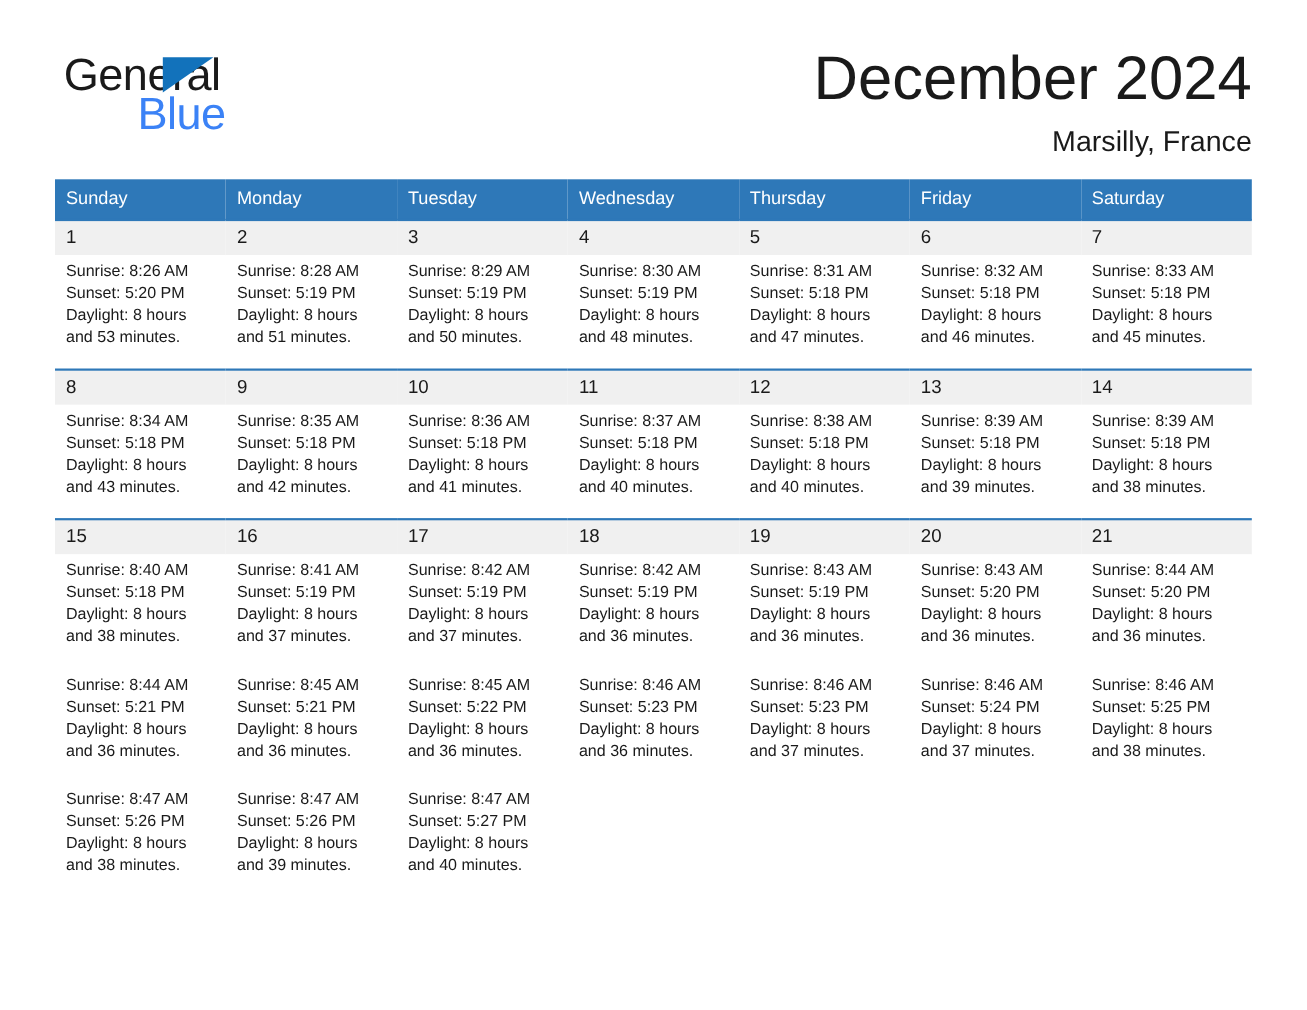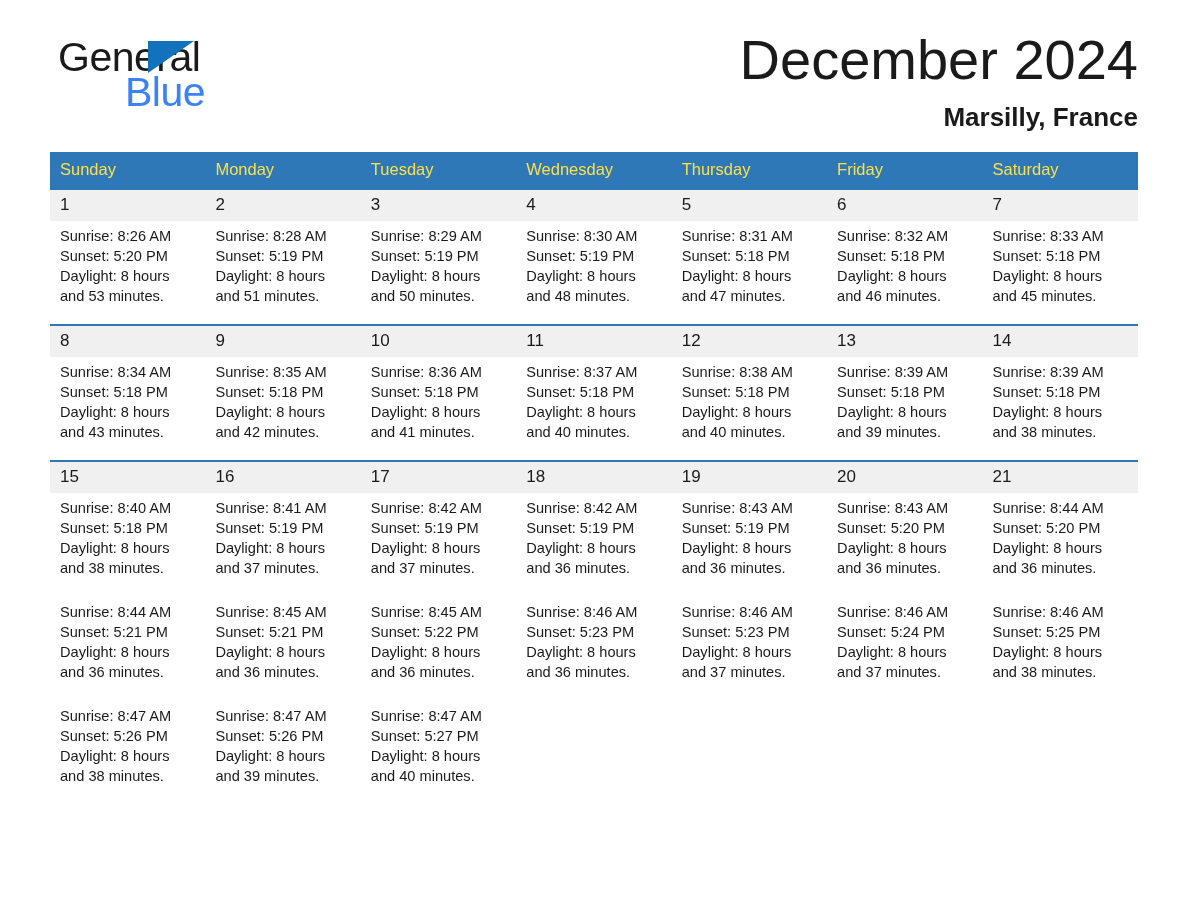--- a/index.html
+++ b/index.html
@@ -20,21 +20,21 @@
     width: 1188px;
     height: 918px;
     padding: 0 50px;
   }
 
   
   .header {
     display: flex;
     align-items: flex-start;
     justify-content: space-between;
-    padding-top: 25px;
+    padding-top: 36px;
   }
   .brand {
     position: relative;
     width: 230px;
     height: 88px;
   }
   .brand-general {
     position: absolute;
     left: 8px;
     top: 12px;
@@ -70,36 +70,36 @@
   .cal-title {
     font-size: 56px;
     line-height: 1.12;
     font-weight: 400;
     color: #1a1a1a;
     white-space: nowrap;
   }
   .cal-location {
     font-size: 26px;
     line-height: 1.3;
-    font-weight: 700;
+    font-weight: 400;
     color: #1a1a1a;
     margin-top: 9px;
     white-space: nowrap;
   }
 
   
   .calendar {
     margin-top: 17px;
     width: 1088px;
     border-collapse: collapse;
     table-layout: fixed;
   }
   .calendar th {
     background: #2e78b8;
-    color: #fde047;
+    color: #ffffff;
     font-size: 16.5px;
     font-weight: 400;
     text-align: left;
     padding: 8px 0 9px 10px;
     border: none;
   }
   .weekrow .daynum {
     background: #f0f0f0;
     border-top: 2px solid #2e78b8;
     font-size: 17px;

